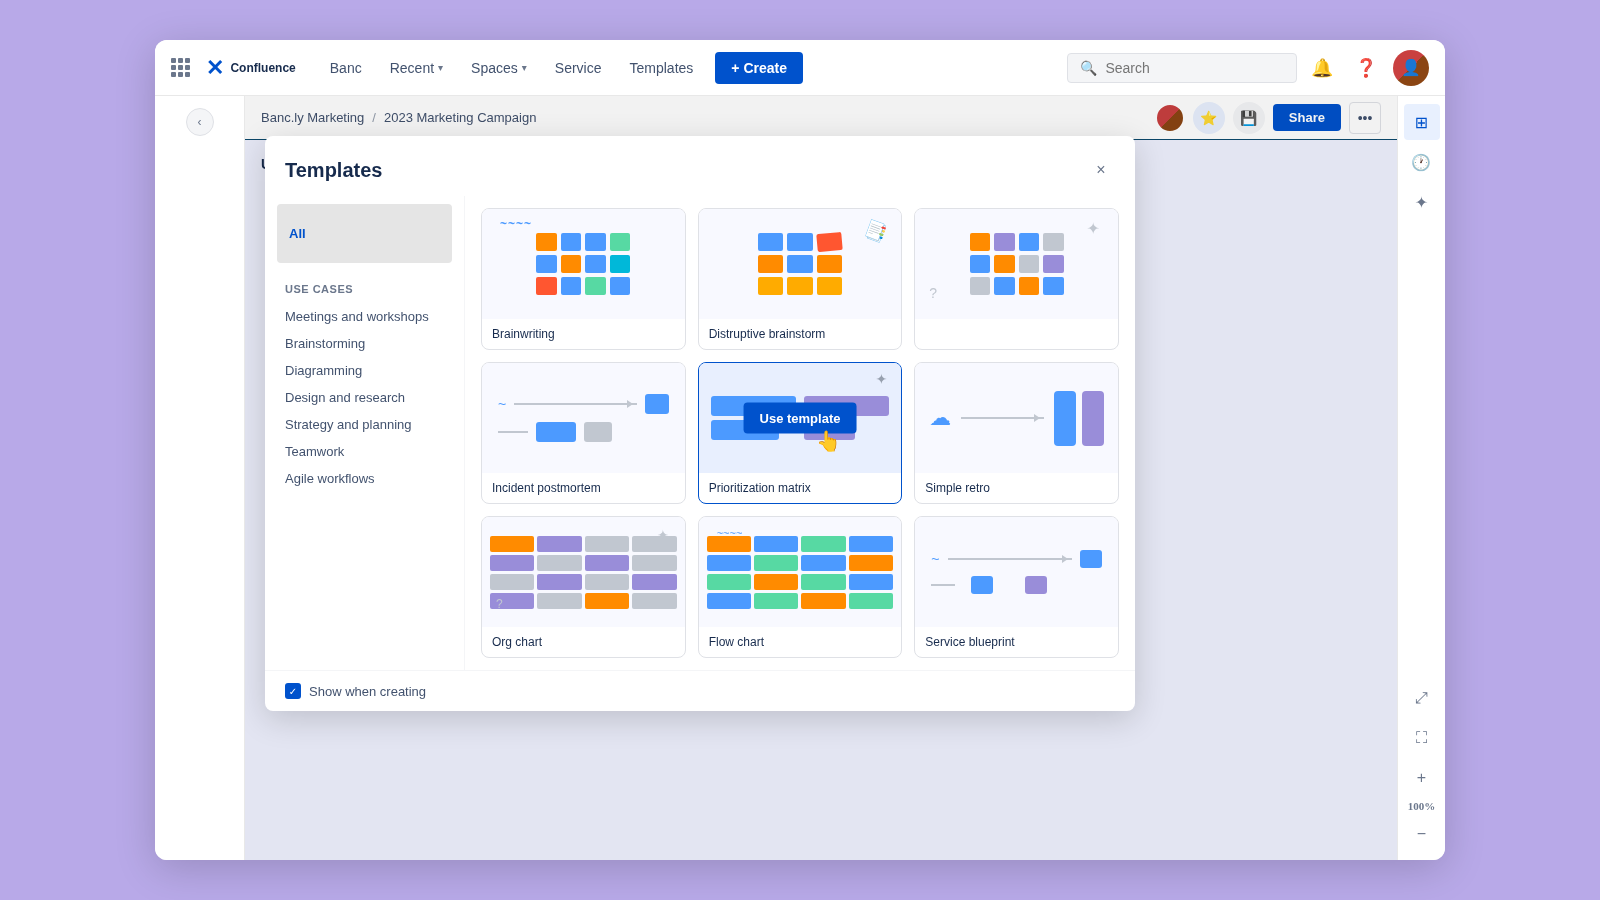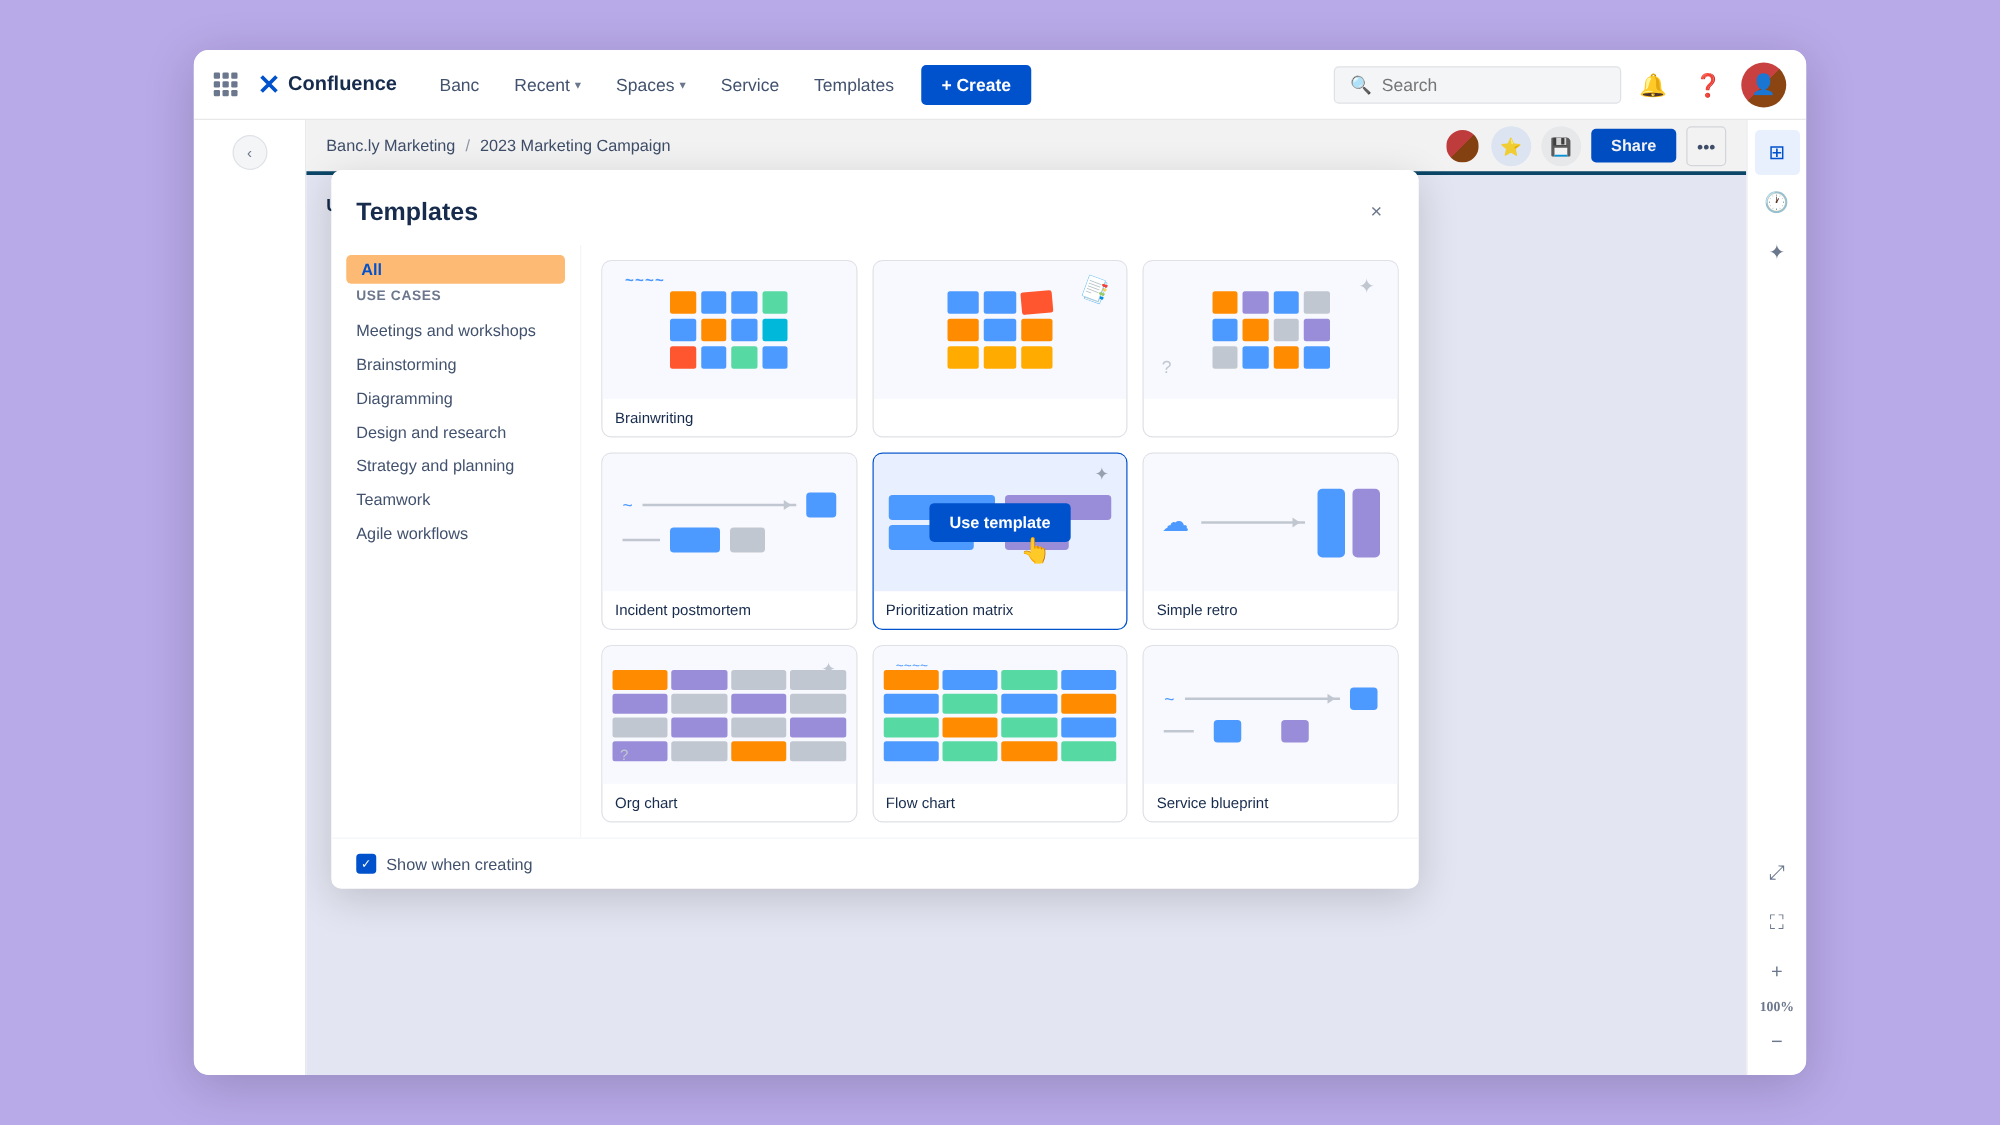--- a/index.html
+++ b/index.html
@@ -56,21 +56,21 @@
     }
     .logo-x {
       color: #0052cc;
       font-weight: 900;
       font-size: 22px;
       line-height: 1;
     }
     .logo-text {
       color: #172b4d;
       font-weight: 700;
-      font-size: 16px;
+      font-size: 12px;
     }
     .nav-link {
       color: #42526e;
       font-size: 14px;
       font-weight: 500;
       padding: 6px 10px;
       border-radius: 4px;
       cursor: pointer;
       white-space: nowrap;
       display: flex;
@@ -172,21 +172,21 @@
       flex: 1;
       background: #f0f2ff;
       position: relative;
       overflow: hidden;
     }
     .breadcrumb-bar {
       position: absolute;
       top: 0; left: 0; right: 0;
       height: 44px;
       background: #fff;
-      border-bottom: 3px solid #0c4a6e;
+      border-bottom: 1px solid #0c4a6e;
       display: flex;
       align-items: center;
       padding: 0 16px;
       gap: 8px;
       font-size: 13px;
       color: #5e6c84;
     }
     .breadcrumb-bar .bc-link {
       cursor: pointer;
       color: #42526e;
@@ -301,27 +301,28 @@
       overflow: hidden;
     }
     .panel-sidebar {
       width: 200px;
       flex-shrink: 0;
       padding: 8px 12px;
       border-right: 1px solid #f4f5f7;
       overflow-y: auto;
     }
     .filter-all {
-      background: #fdba74;
+      background: #e5e5e5;
       color: #0052cc;
       font-size: 13px;
       font-weight: 600;
-      padding: 4px 12px;
-      border-radius: 4px;
-      cursor: pointer;
+      padding: 22px 12px;
+      border-radius: 4px;
+      cursor: pointer;
+      margin-bottom: 16px;
     }
     .section-label {
       font-size: 11px;
       font-weight: 700;
       color: #6b778c;
       text-transform: uppercase;
       letter-spacing: 0.5px;
       padding: 4px 8px;
       margin-bottom: 4px;
     }
@@ -715,20 +716,21 @@
                       <div class="t-cell db-blue"></div>
                       <div class="t-cell db-red" style="transform:rotate(-5deg);"></div>
                     <div class="t-cell db-orange"></div>
                       <div class="t-cell db-blue"></div>
                       <div class="t-cell db-orange"></div>
                     <div class="t-cell db-yellow"></div>
                       <div class="t-cell db-yellow"></div>
                       <div class="t-cell db-yellow"></div>
                   </div>
                 </div>
+                <div class="card-label">Distruptive brainstorm</div>
               </div>
 
               <div class="template-card">
                 <div class="card-thumb">
                   <span class="sparkle" style="top:10px;right:18px;font-size:16px;color:#c1c7d0;">✦</span>
                   <span style="position:absolute;bottom:18px;left:14px;color:#c1c7d0;font-size:14px;">?</span>
                   <div class="grid-thumb grid-4" style="width:110px;">
                     <div class="t-cell sn-orange"></div>
                       <div class="t-cell sn-purple"></div>
                       <div class="t-cell sn-blue"></div>

